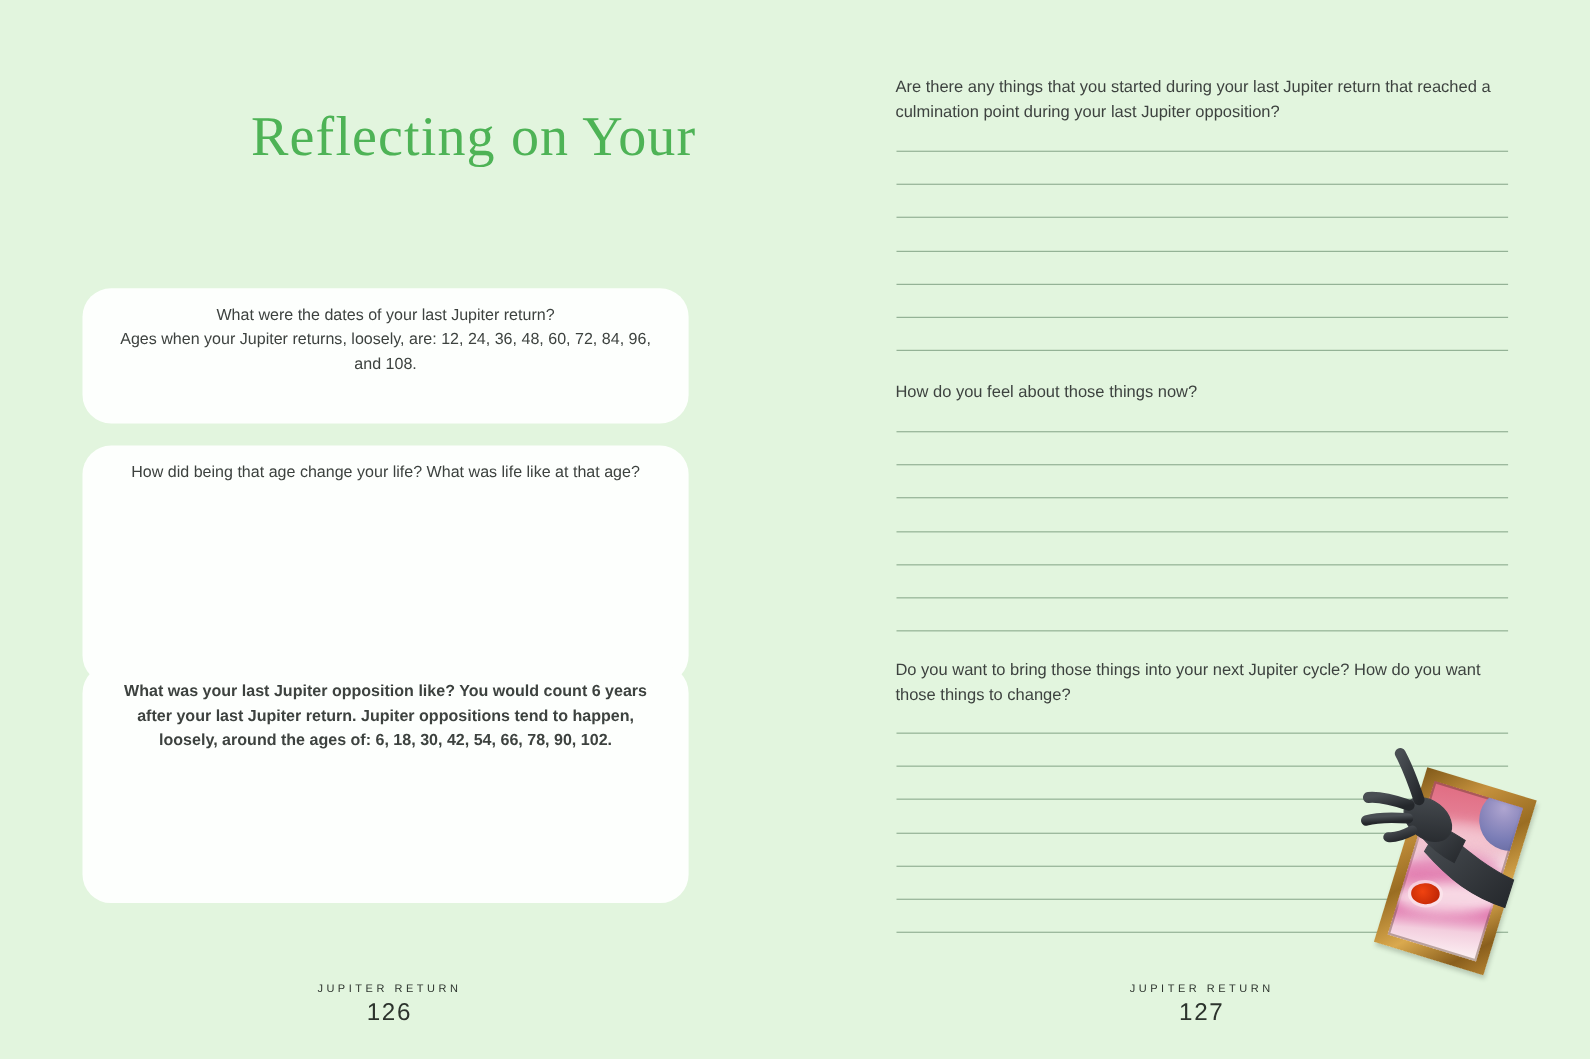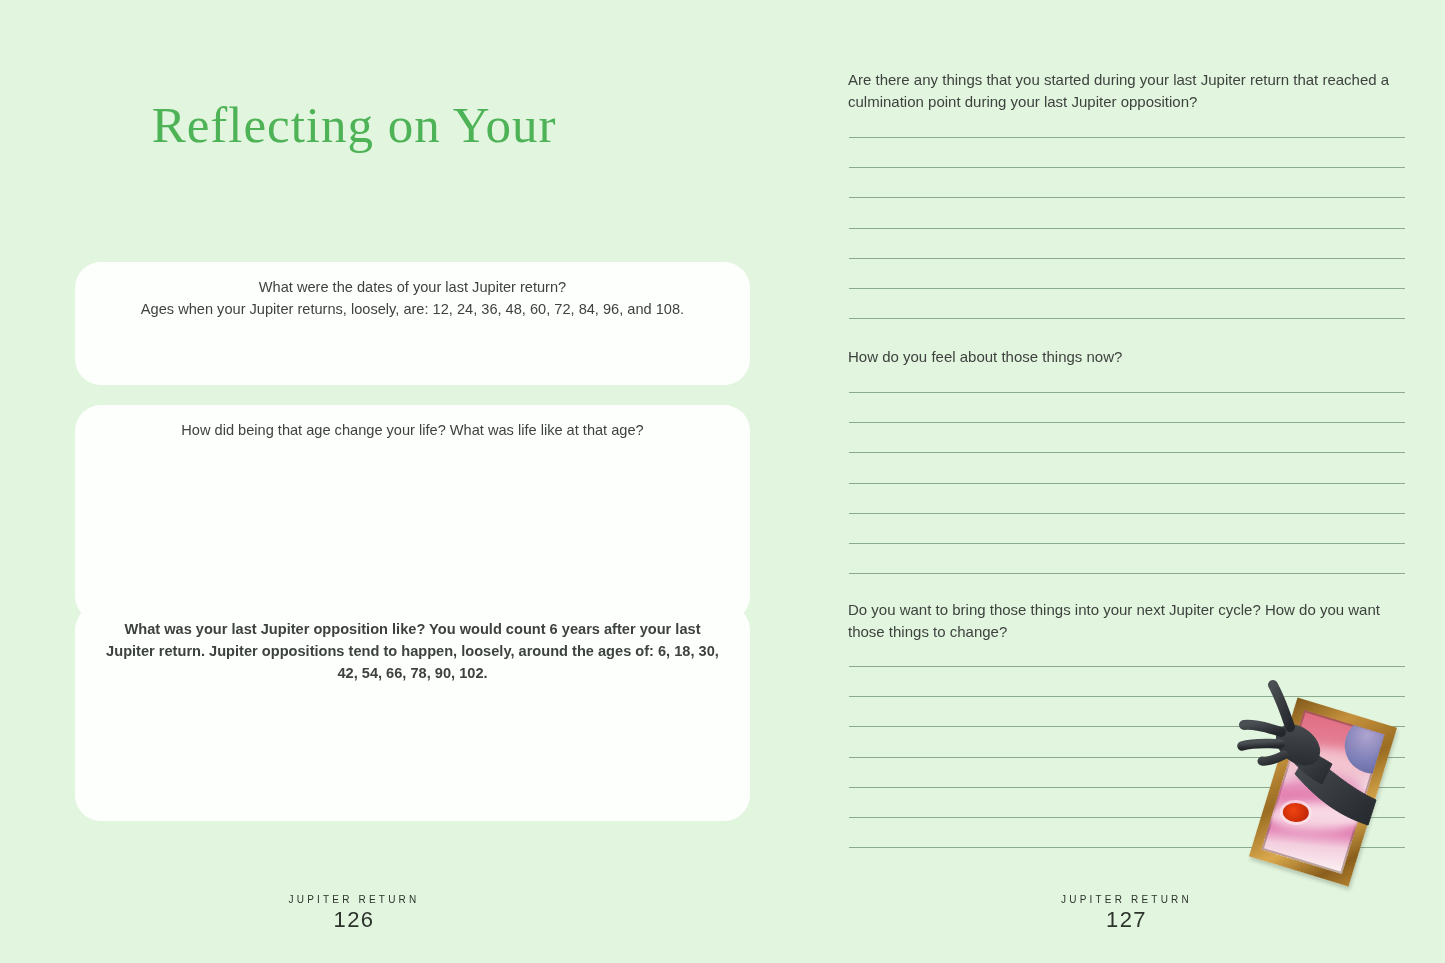--- a/index.html
+++ b/index.html
@@ -13,37 +13,37 @@
   *{margin:0;padding:0;box-sizing:border-box;}
   html,body{width:1445px;height:963px;overflow:hidden;}
   body{
     background:var(--bg);
     font-family:"Liberation Sans", sans-serif;
     color:var(--text);
     position:relative;
   }
   .page{position:absolute;top:0;height:963px;}
   .page-left{left:75px;width:558px;}
-  .page-right{left:848px;width:557px;}
+  .page-right{left:814px;width:557px;}
 
   
   .title{
     position:absolute;top:97px;left:0;width:100%;
     font-family:"Liberation Serif", serif;
     font-weight:400;
     font-size:51px;line-height:56px;
     letter-spacing:1px;
     color:var(--title);
     text-align:center;
   }
-  .title span{display:block;}
+  .title span{display:block;text-align:right;}
 
   
   .qbox{
-    position:absolute;left:0;width:675px;
+    position:absolute;left:0;width:551px;
     background:var(--box);
     border-radius:26px;
     padding:14px 28px;
     text-align:center;
   }
   .qbox p{
     font-size:14.6px;line-height:22px;
     color:var(--text);
   }
 

